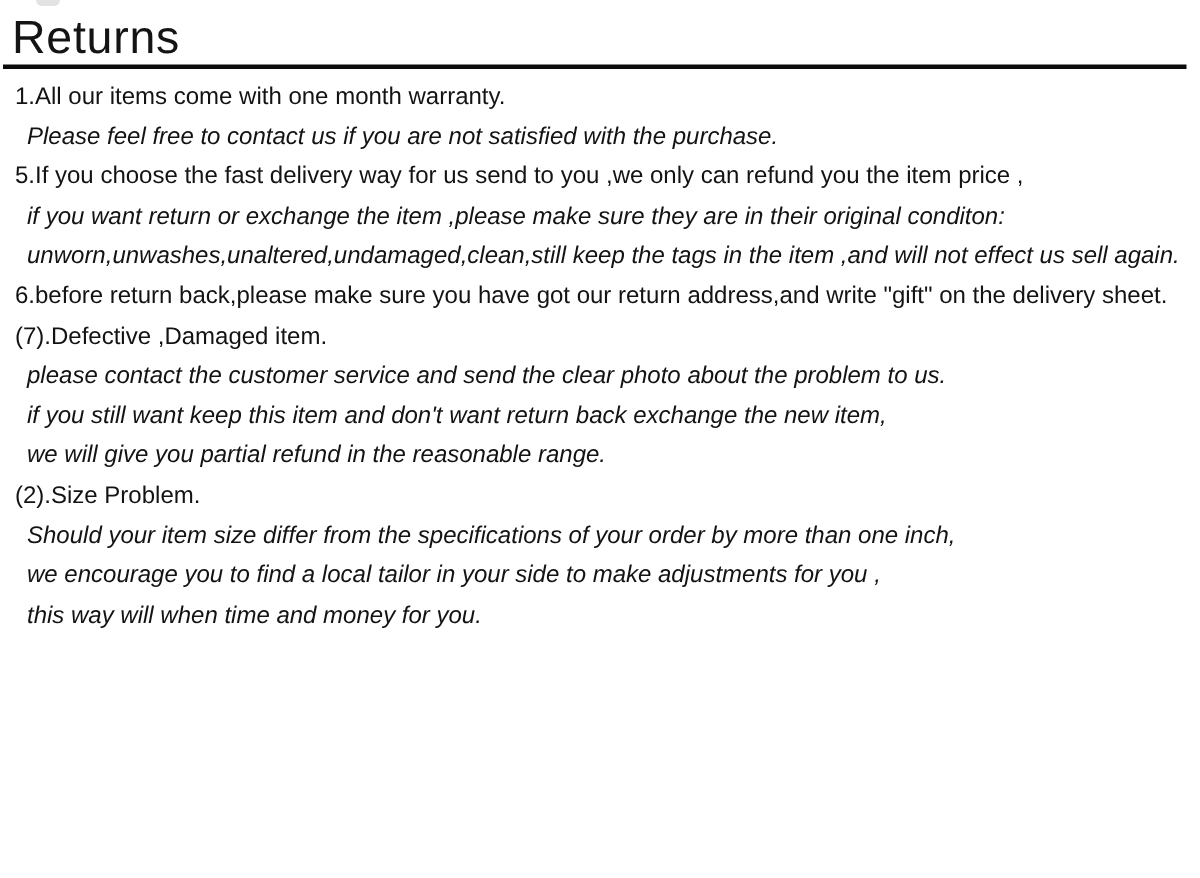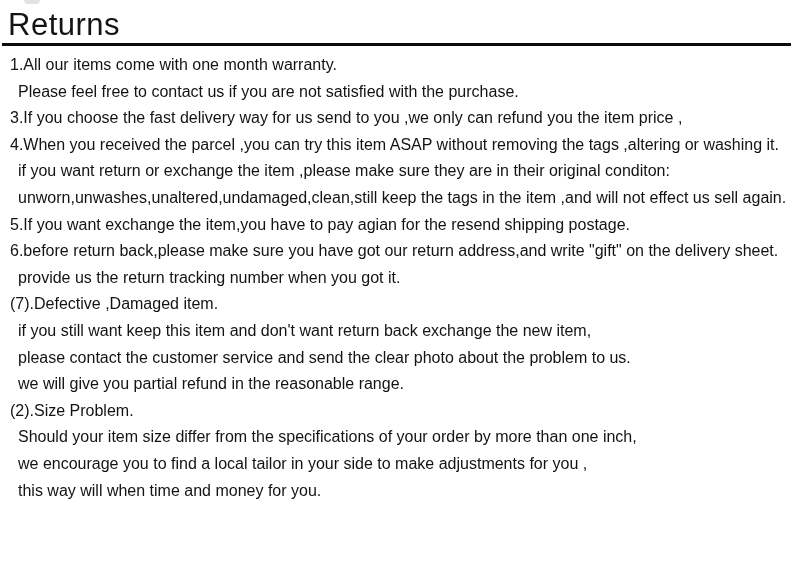--- a/index.html
+++ b/index.html
@@ -49,42 +49,39 @@
     top: 52px;
     width: 799px;
   }
   .line {
     font-size: 16px;
     line-height: 26.6px;
     white-space: nowrap;
     color: #131313;
   }
   .line.num  { margin-left: 10px; }
-  .line.cont { margin-left: 18px; }
+  .line.cont { margin-left: 18px; font-style: italic; }
 </style>
 </head>
 <body>
 
 <div class="smudge"></div>
 
 <h1 class="page-title">Returns</h1>
 
 <div class="title-rule"></div>
 
 <div class="content">
   <div class="line num">1.All our items come with one month warranty.</div>
   <div class="line cont">Please feel free to contact us if you are not satisfied with the purchase.</div>
-  <div class="line num">3.If you choose the fast delivery way for us send to you ,we only can refund you the item price ,</div>
-  <div class="line num">4.When you received the parcel ,you can try this item ASAP without removing the tags ,altering or washing it.</div>
+  <div class="line num">5.If you choose the fast delivery way for us send to you ,we only can refund you the item price ,</div>
   <div class="line cont">if you want return or exchange the item ,please make sure they are in their original conditon:</div>
   <div class="line cont">unworn,unwashes,unaltered,undamaged,clean,still keep the tags in the item ,and will not effect us sell again.</div>
-  <div class="line num">5.If you want exchange the item,you have to pay agian for the resend shipping postage.</div>
   <div class="line num">6.before return back,please make sure you have got our return address,and write "gift" on the delivery sheet.</div>
-  <div class="line cont">provide us the return tracking number when you got it.</div>
   <div class="line num">(7).Defective ,Damaged item.</div>
+  <div class="line cont">please contact the customer service and send the clear photo about the problem to us.</div>
   <div class="line cont">if you still want keep this item and don't want return back exchange the new item,</div>
-  <div class="line cont">please contact the customer service and send the clear photo about the problem to us.</div>
   <div class="line cont">we will give you partial refund in the reasonable range.</div>
   <div class="line num">(2).Size Problem.</div>
   <div class="line cont">Should your item size differ from the specifications of your order by more than one inch,</div>
   <div class="line cont">we encourage you to find a local tailor in your side to make adjustments for you ,</div>
   <div class="line cont">this way will when time and money for you.</div>
 </div>
 
 </body></html>

